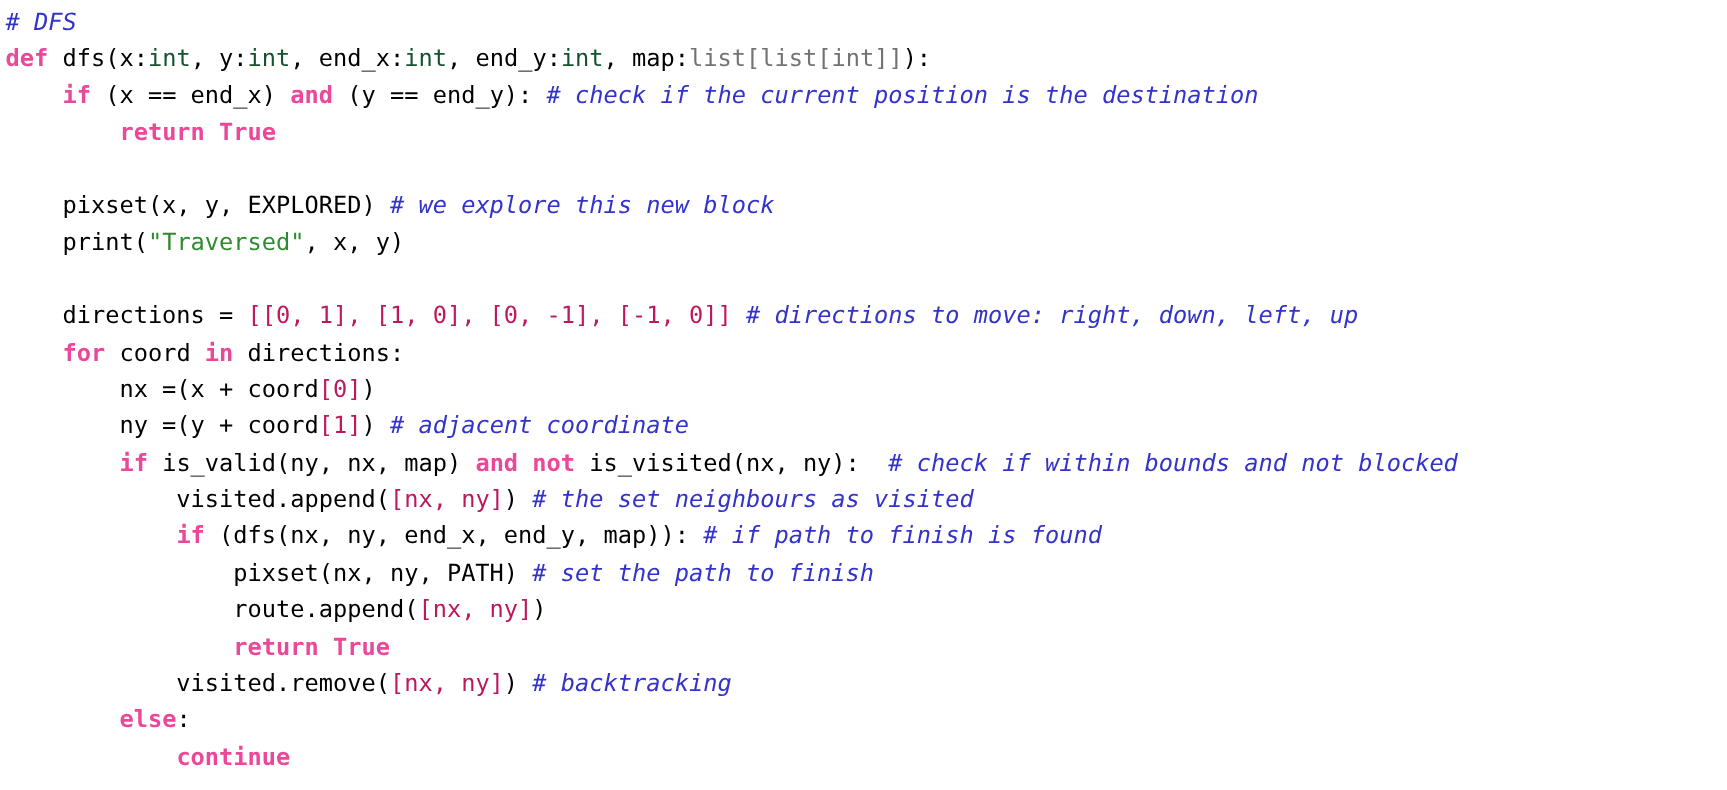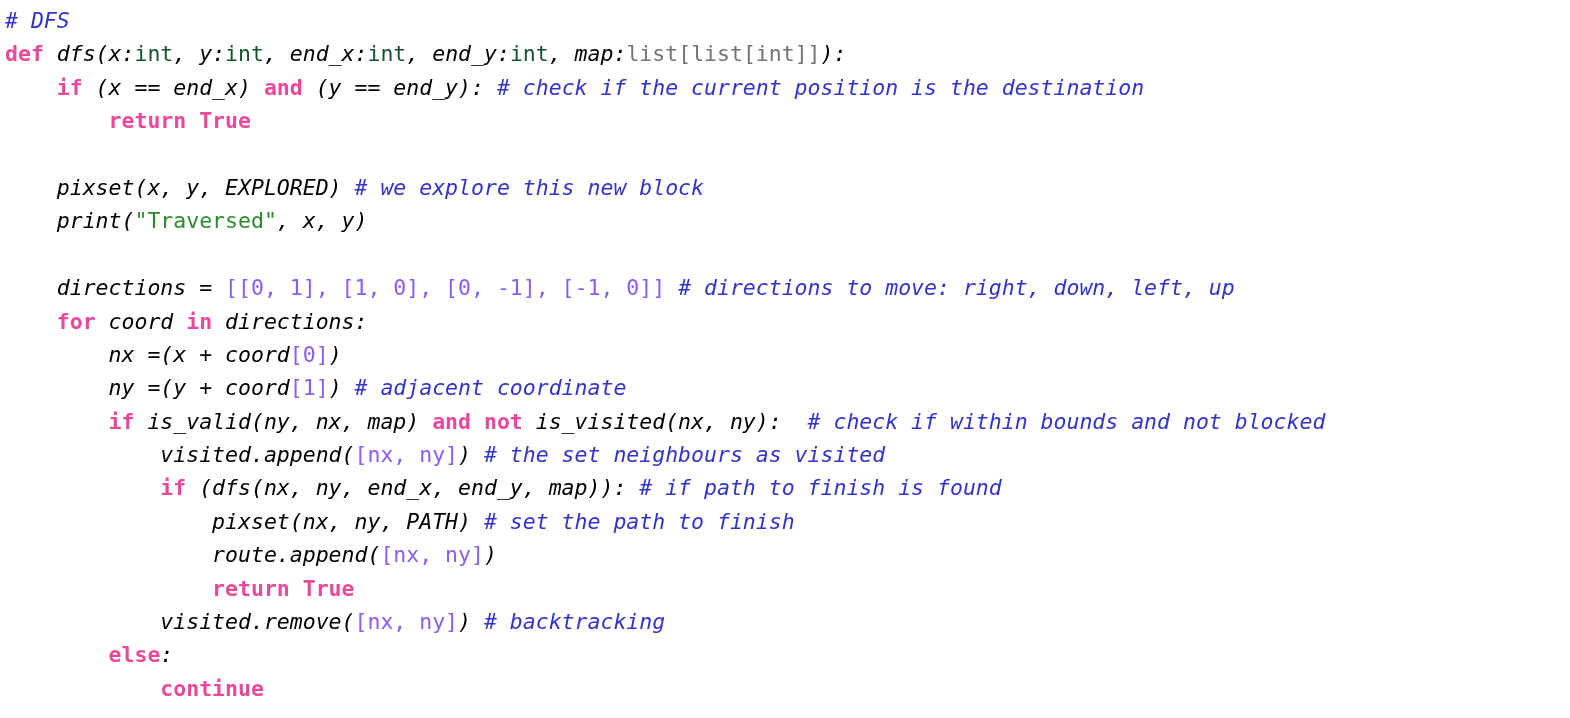--- a/index.html
+++ b/index.html
@@ -35,21 +35,21 @@
     display: block;
     height: 33.4px;
     white-space: pre;
   }
   
   .kw   { color: #ec4899; font-weight: bold; }
   .typ  { color: #14532d; }
   .typb { color: #737373; font-weight: normal; }
   .cm   { color: #3333CC; font-style: italic; }
   .st   { color: #2E8B2E; }
-  .pl   { color: #000000; font-style: italic; }
-  .br   { color: #8b5cf6; }
+  .pl   { color: #000000; }
+  .br   { color: #be185d; }
 </style>
 </head>
 <body>
 
 <div id="code-viewport">
   <pre id="code-block"><span class="ln"><span class="cm"># DFS</span></span><span class="ln"><span class="kw">def</span><span class="pl"> dfs(x:</span><span class="typ">int</span><span class="pl">, y:</span><span class="typ">int</span><span class="pl">, end_x:</span><span class="typ">int</span><span class="pl">, end_y:</span><span class="typ">int</span><span class="pl">, map:</span><span class="typb">list[list[int]]</span><span class="pl">):</span></span><span class="ln"><span class="pl">    </span><span class="kw">if</span><span class="pl"> (x == end_x) </span><span class="kw">and</span><span class="pl"> (y == end_y): </span><span class="cm"># check if the current position is the destination</span></span><span class="ln"><span class="pl">        </span><span class="kw">return True</span></span><span class="ln">​</span><span class="ln"><span class="pl">    pixset(x, y, EXPLORED) </span><span class="cm"># we explore this new block</span></span><span class="ln"><span class="pl">    print(</span><span class="st">"Traversed"</span><span class="pl">, x, y)</span></span><span class="ln">​</span><span class="ln"><span class="pl">    directions = </span><span class="br">[[0, 1], [1, 0], [0, -1], [-1, 0]]</span><span class="pl"> </span><span class="cm"># directions to move: right, down, left, up</span></span><span class="ln"><span class="pl">    </span><span class="kw">for</span><span class="pl"> coord </span><span class="kw">in</span><span class="pl"> directions:</span></span><span class="ln"><span class="pl">        nx =(x + coord</span><span class="br">[0]</span><span class="pl">)</span></span><span class="ln"><span class="pl">        ny =(y + coord</span><span class="br">[1]</span><span class="pl">) </span><span class="cm"># adjacent coordinate</span></span><span class="ln"><span class="pl">        </span><span class="kw">if</span><span class="pl"> is_valid(ny, nx, map) </span><span class="kw">and not</span><span class="pl"> is_visited(nx, ny):  </span><span class="cm"># check if within bounds and not blocked</span></span><span class="ln"><span class="pl">            visited.append(</span><span class="br">[nx, ny]</span><span class="pl">) </span><span class="cm"># the set neighbours as visited</span></span><span class="ln"><span class="pl">            </span><span class="kw">if</span><span class="pl"> (dfs(nx, ny, end_x, end_y, map)): </span><span class="cm"># if path to finish is found</span></span><span class="ln"><span class="pl">                pixset(nx, ny, PATH) </span><span class="cm"># set the path to finish</span></span><span class="ln"><span class="pl">                route.append(</span><span class="br">[nx, ny]</span><span class="pl">)</span></span><span class="ln"><span class="pl">                </span><span class="kw">return True</span></span><span class="ln"><span class="pl">            visited.remove(</span><span class="br">[nx, ny]</span><span class="pl">) </span><span class="cm"># backtracking</span></span><span class="ln"><span class="pl">        </span><span class="kw">else</span><span class="pl">:</span></span><span class="ln"><span class="pl">            </span><span class="kw">continue</span></span></pre>
 </div>
 
 </body></html>

